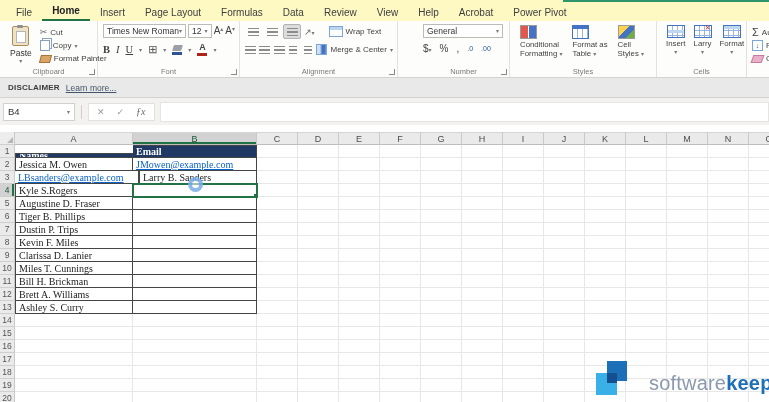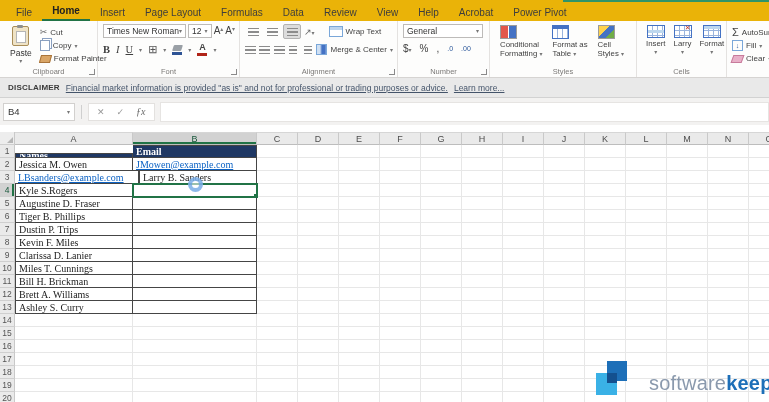--- a/index.html
+++ b/index.html
@@ -1,31 +1,31 @@
 <!DOCTYPE html>
 <html><head>
 <meta charset="utf-8">
 <style>
   html,body{margin:0;padding:0;background:#fff;}
   .app{width:769px;height:402px;position:relative;overflow:hidden;background:#fff;
        font-family:"Liberation Sans",sans-serif;-webkit-font-smoothing:antialiased;}
   
   .topline{position:absolute;top:0;left:563px;right:0;height:2px;background:#2f9469;z-index:9;}
-  .tabbar{display:flex;align-items:flex-end;height:21px;padding-left:6px;background:#eab308;}
+  .tabbar{display:flex;align-items:flex-end;height:21px;padding-left:6px;background:#fef9c3;}
   .tab{font-size:10px;color:#3d3d3d;padding:4px 10px 3px;cursor:default;}
   .tab.active{font-weight:700;color:#212121;border-bottom:2.5px solid #217346;}
   
   .ribbon{display:flex;height:56px;background:#fdfdfc;border-bottom:1px solid #d6d4d2;}
   .rgroup{position:relative;border-right:1px solid #e4e2e0;padding:3px 4px 10px 5px;box-sizing:border-box;flex:none;}
   .glabel{position:absolute;bottom:1px;left:0;right:0;text-align:center;font-size:7.5px;color:#7c7a78;}
   .launcher{position:absolute;right:2px;bottom:2px;width:5px;height:5px;border-right:1px solid #8a8a8a;border-bottom:1px solid #8a8a8a;}
   .g-clip{width:98px;display:flex;}
   .g-font{width:142px;}
   .g-align{width:158px;}
-  .g-num{width:92px;}
+  .g-num{width:92px;margin-left:20px;}
   .g-styles{width:147px;display:flex;align-items:flex-start;}
   .g-cells{width:90px;display:flex;}
   .g-edit{flex:1;min-width:120px;display:flex;border-right:none;}
   .paste-btn{display:flex;flex-direction:column;align-items:center;font-size:8.5px;color:#333;padding:2px 5px 0;}
   .ico-paste{width:15px;height:18px;background:#efe3c6;border:1px solid #a98d58;border-radius:2px;position:relative;margin-bottom:2px;}
   .ico-paste:before{content:"";position:absolute;left:3px;top:4px;right:2px;bottom:2px;background:#fff;border:1px solid #b5b5b5;}
   .ico-paste:after{content:"";position:absolute;left:4px;top:-2px;width:6px;height:3px;background:#8f8f8f;border-radius:1px;}
   .mini{display:flex;flex-direction:column;margin-left:3px;margin-top:2px;}
   .mini-row{display:flex;align-items:center;gap:3px;height:13px;font-size:8px;color:#3f3f3f;white-space:nowrap;}
   .scissors{font-size:9px;color:#666;line-height:1;}
@@ -305,21 +305,20 @@
           <span class="caret">▾</span>
         </div>
       </div>
 
       <div class="glabel">Editing</div>
     </div>
   </div>
 
   <div class="disclaimer">
     <span class="disc-label">DISCLAIMER</span>
-    <span class="disc-link">Financial market information is provided "as is" and not for professional or trading purposes or advice.</span>
     <span class="disc-link">Learn more...</span>
   </div>
 
   <div class="fbar">
     <div class="namebox">
       <span>B4</span>
       <span class="caret">▾</span>
     </div>
     <div class="fdiv"></div>
     <div class="fxbtns">

